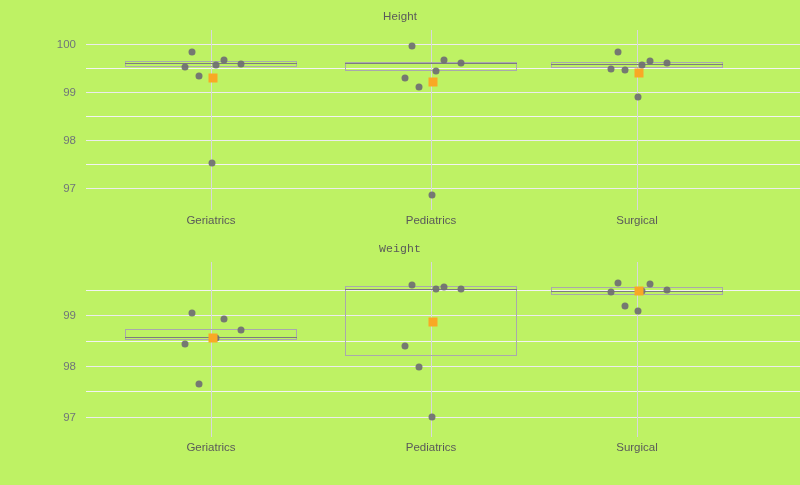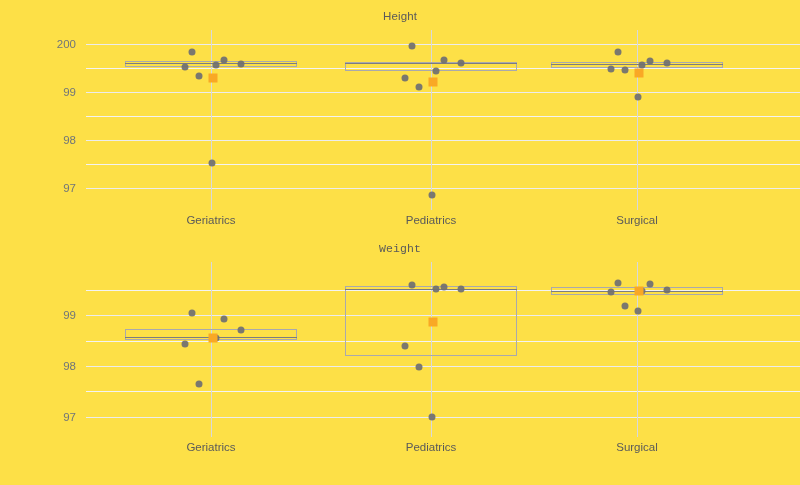--- a/index.html
+++ b/index.html
@@ -11,21 +11,21 @@
     width: 800px;
     height: 485px;
     font-family: "Liberation Sans", sans-serif;
     color: #5f6368;
     overflow: hidden;
   }
   #chart-root {
     position: relative;
     width: 800px;
     height: 485px;
-    background: #fde047;
+    background: #bef264;
   }
   .panel {
     position: absolute;
     left: 0;
     width: 800px;
   }
   .panel-title {
     position: absolute;
     width: 100%;
     text-align: center;
@@ -137,21 +137,21 @@
         <div class="median" style="left: 465px; width: 172px; top: 33.6px;"></div>
         <div class="pt" style="left: 531.68px; top: 21.6px; background: rgb(111, 111, 114);"></div>
         <div class="pt" style="left: 563.6px; top: 31.2px; background: rgb(111, 111, 114);"></div>
         <div class="pt" style="left: 581.24px; top: 32.64px; background: rgb(111, 111, 114);"></div>
         <div class="pt" style="left: 556.04px; top: 34.56px; background: rgb(111, 111, 114);"></div>
         <div class="pt" style="left: 524.96px; top: 39.36px; background: rgb(111, 111, 114);"></div>
         <div class="pt" style="left: 539.24px; top: 40.32px; background: rgb(111, 111, 114);"></div>
         <div class="pt" style="left: 551.84px; top: 67.2px; background: rgb(111, 111, 114);"></div>
         <div class="mean" style="left: 553px; top: 43.2px; background: rgb(249, 168, 37);"></div>
       </div>
-      <div class="ytick-label" style="top: 44.4px; right: 724px;">200</div>
+      <div class="ytick-label" style="top: 44.4px; right: 724px;">100</div>
       <div class="ytick-label" style="top: 92.4px; right: 724px;">99</div>
       <div class="ytick-label" style="top: 140.4px; right: 724px;">98</div>
       <div class="ytick-label" style="top: 188.4px; right: 724px;">97</div>
       <div class="xtick-label" style="left: 211px; top: 214px;">Geriatrics</div>
       <div class="xtick-label" style="left: 431px; top: 214px;">Pediatrics</div>
       <div class="xtick-label" style="left: 637px; top: 214px;">Surgical</div>
     </div>
     <div class="panel" style="top: 232px; height: 245px;">
       <div class="panel-title" style="top: 10px; font-family: Liberation Mono, monospace;">Weight</div>
       <div class="plot-area" style="left: 86px; top: 30px; width: 714px; height: 175px;">

